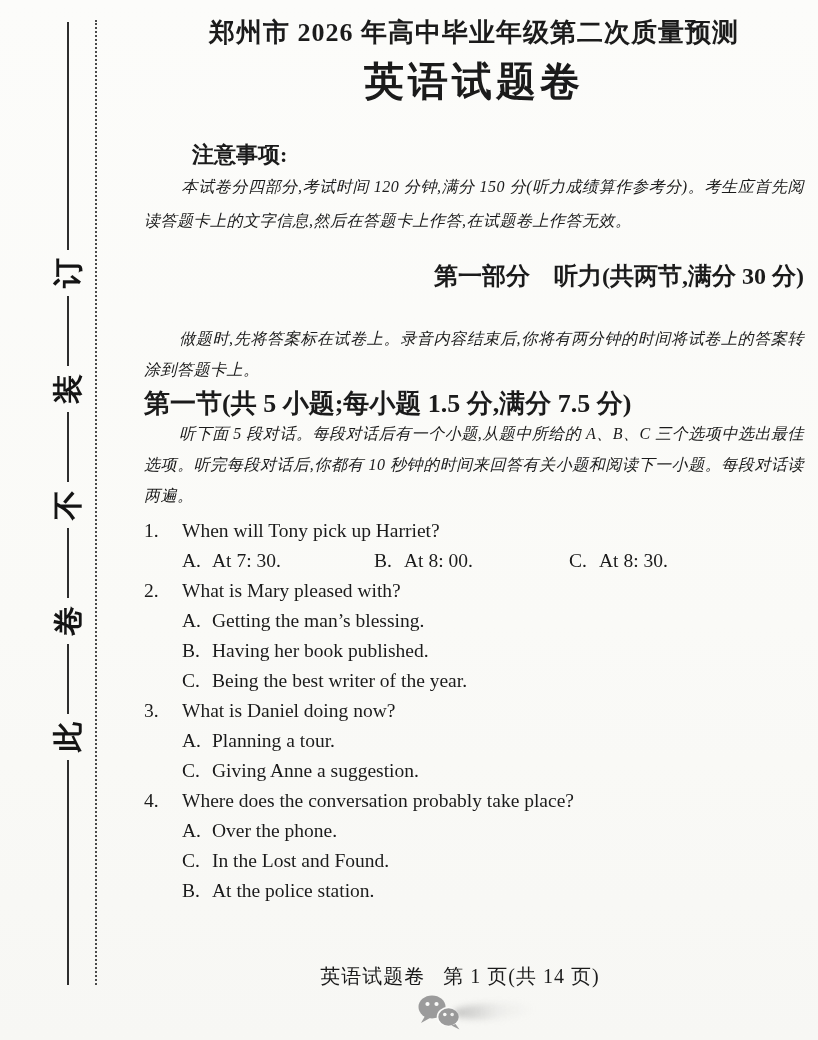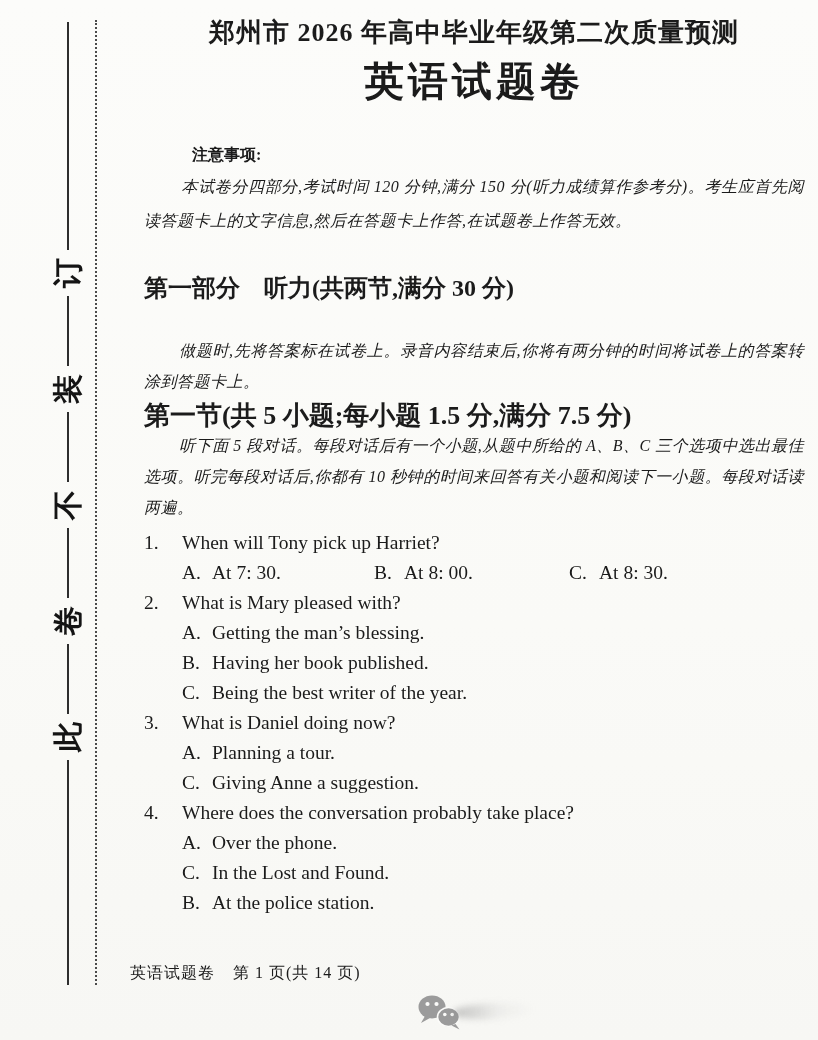--- a/index.html
+++ b/index.html
@@ -28,49 +28,49 @@
     font-size:30px;font-weight:600;color:#141414;
     transform:rotate(-90deg);
   }
 
   
   .content{position:absolute;left:144px;top:0;width:660px;}
   .title1{margin-top:16px;text-align:center;font-size:26px;font-weight:bold;letter-spacing:1px;line-height:34px;}
   .title2{margin-top:8px;text-align:center;font-size:40px;font-weight:900;letter-spacing:4px;line-height:48px;}
 
   .notice{margin-top:34px;}
-  .notice-head{font-size:16px;font-weight:bold;margin-left:48px;line-height:30px;}
+  .notice-head{font-size:22px;font-weight:bold;margin-left:48px;line-height:30px;}
   .cn-kai{
     font-size:16px;line-height:34px;text-align:justify;
     font-style:italic;letter-spacing:.5px;
   }
   .notice-body{text-indent:2.35em;}
 
-  .part-heading{margin-top:34px;text-align:left;font-size:24px;font-weight:bold;line-height:33px;}
+  .part-heading{margin-top:22px;text-align:right;font-size:24px;font-weight:bold;line-height:33px;}
 
   .part-intro{margin-top:30px;line-height:31px;text-indent:2.2em;}
   .sec-heading{margin-top:5px;font-size:26px;font-weight:bold;line-height:28px;}
   .sec-intro{line-height:31px;text-indent:2.2em;}
 
   
   .questions{margin-top:5px;font-family:"Liberation Serif","DejaVu Serif",serif;font-size:19.5px;line-height:30px;}
   .q-line{display:flex;}
   .q-num{flex:0 0 38px;}
   .q-text{flex:1 1 auto;}
   .opt-row{display:flex;padding-left:38px;}
   .opt-row .opt:nth-child(1){flex:0 0 192px;}
   .opt-row .opt:nth-child(2){flex:0 0 195px;}
   .opt-row .opt:nth-child(3){flex:1 1 auto;}
   .opt-stack{padding-left:38px;}
   .opt .ol{display:inline-block;min-width:30px;}
 
   
   .footer{
-    position:absolute;left:130px;top:963px;width:660px;text-align:left;
-    font-size:16px;letter-spacing:1px;
+    position:absolute;left:130px;top:963px;width:660px;text-align:center;
+    font-size:20px;letter-spacing:1px;
   }
   .footer .flabel{margin-right:18px;}
 
   
   .wechat{position:absolute;left:417px;top:994px;width:48px;height:38px;}
   .smudge{
     position:absolute;left:452px;top:1003px;width:82px;height:16px;
     background:linear-gradient(90deg,rgba(140,140,140,.50),rgba(190,190,190,.18) 55%,rgba(220,220,220,0));
     border-radius:50%;filter:blur(3px);transform:rotate(-3deg);
   }

